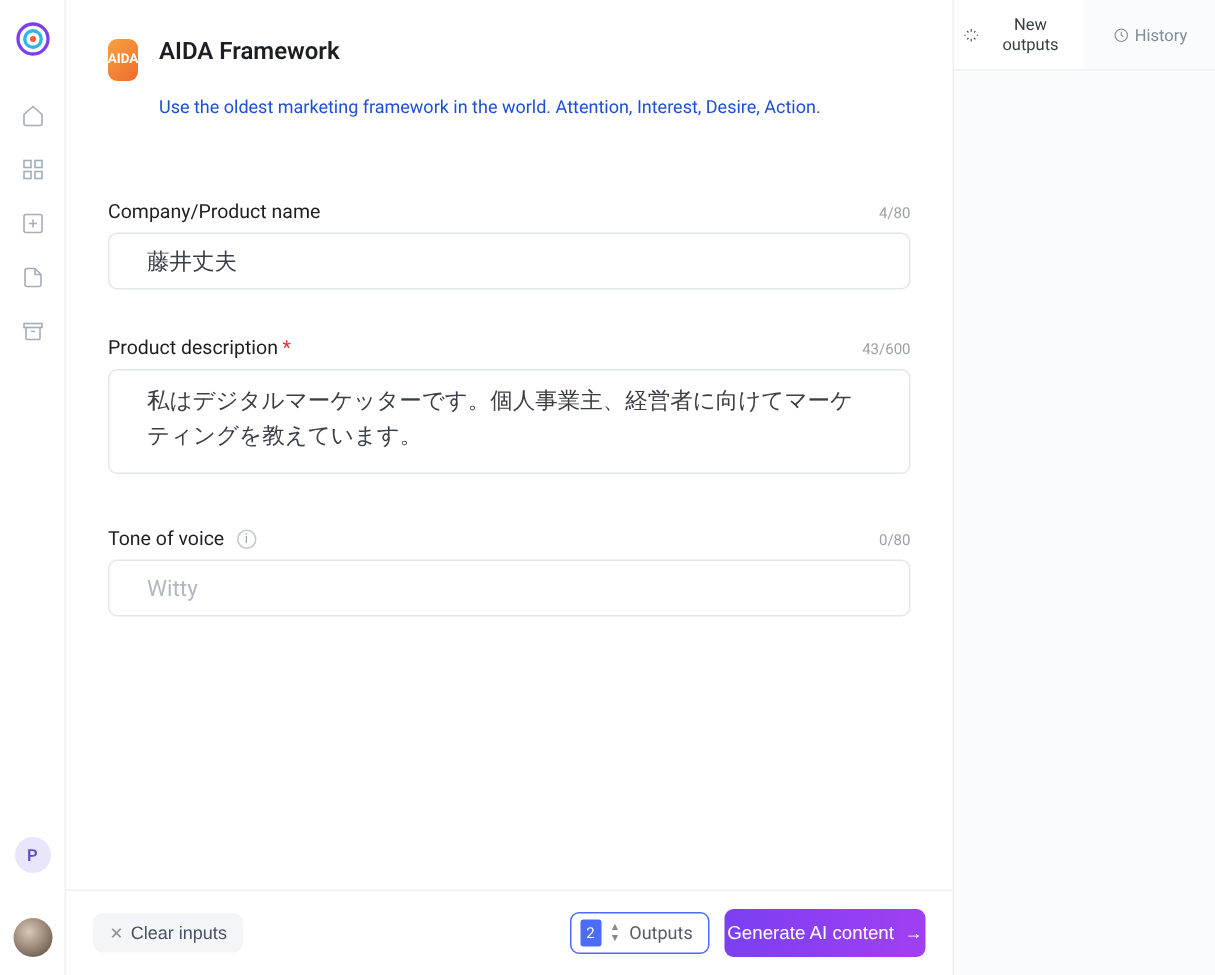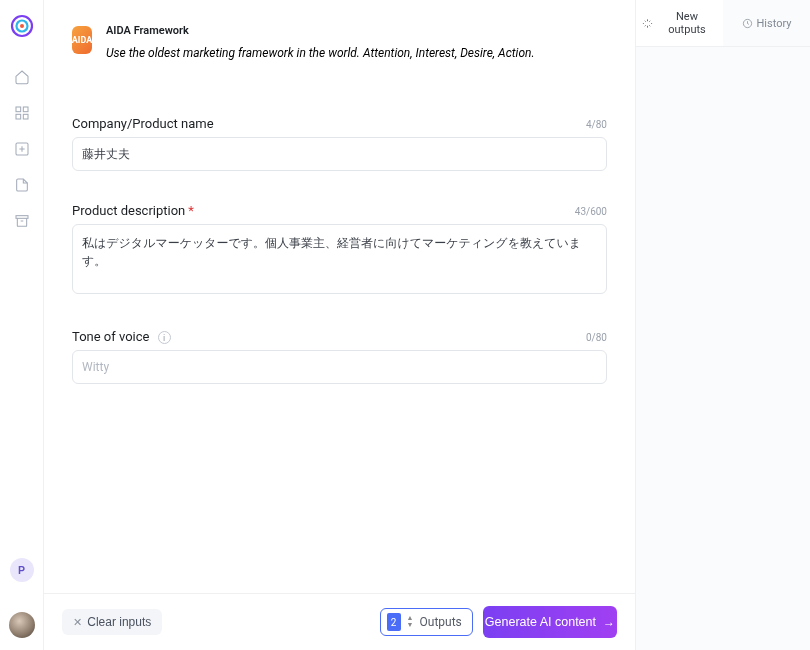--- a/index.html
+++ b/index.html
@@ -73,22 +73,22 @@
       width: 20px; height: 28px;
       border-radius: 6px;
       background: linear-gradient(135deg,#f7a340,#ef6b2e);
       color: #fff;
       font-size: 9px;
       font-weight: 700;
       display: flex; align-items: center; justify-content: center;
       flex-shrink: 0;
       margin-top: 2px;
     }
-    .header h1 { font-size: 11px; font-weight: 600; color: #1b1f23; }
-    .header p { font-size: 12px; color: #000000; margin-top: 9px; font-style: italic; }
+    .header h1 { font-size: 16px; font-weight: 600; color: #1b1f23; }
+    .header p { font-size: 12px; color: #1d4ed8; margin-top: 21px; }
     .form-body {
       padding: 8px 28px 0 28px;
       flex: 1;
       overflow: auto;
     }
     .field { margin-bottom: 18px; position: relative; }
     .field-label-row {
       display: flex;
       justify-content: space-between;
       align-items: baseline;
@@ -104,22 +104,22 @@
       border: 1px solid #c3c9d1;
       border-radius: 50%;
       font-size: 9px; color: #9aa1ab;
       margin-left: 5px;
       vertical-align: middle;
     }
     input[type=text], textarea {
       width: 100%;
       border: 1px solid #e2e5ea;
       border-radius: 6px;
-      padding: 9px 9px;
-      font-size: 12px;
+      padding: 9px 25px;
+      font-size: 15px;
       font-family: inherit;
       color: #3a3f47;
       background: #fff;
       outline: none;
     }
     textarea { resize: none; height: 70px; line-height: 1.5; }
     input::placeholder, textarea::placeholder { color: #b2b8c1; }
     .footer {
       border-top: 1px solid #eef0f2;
       padding: 12px 18px;

